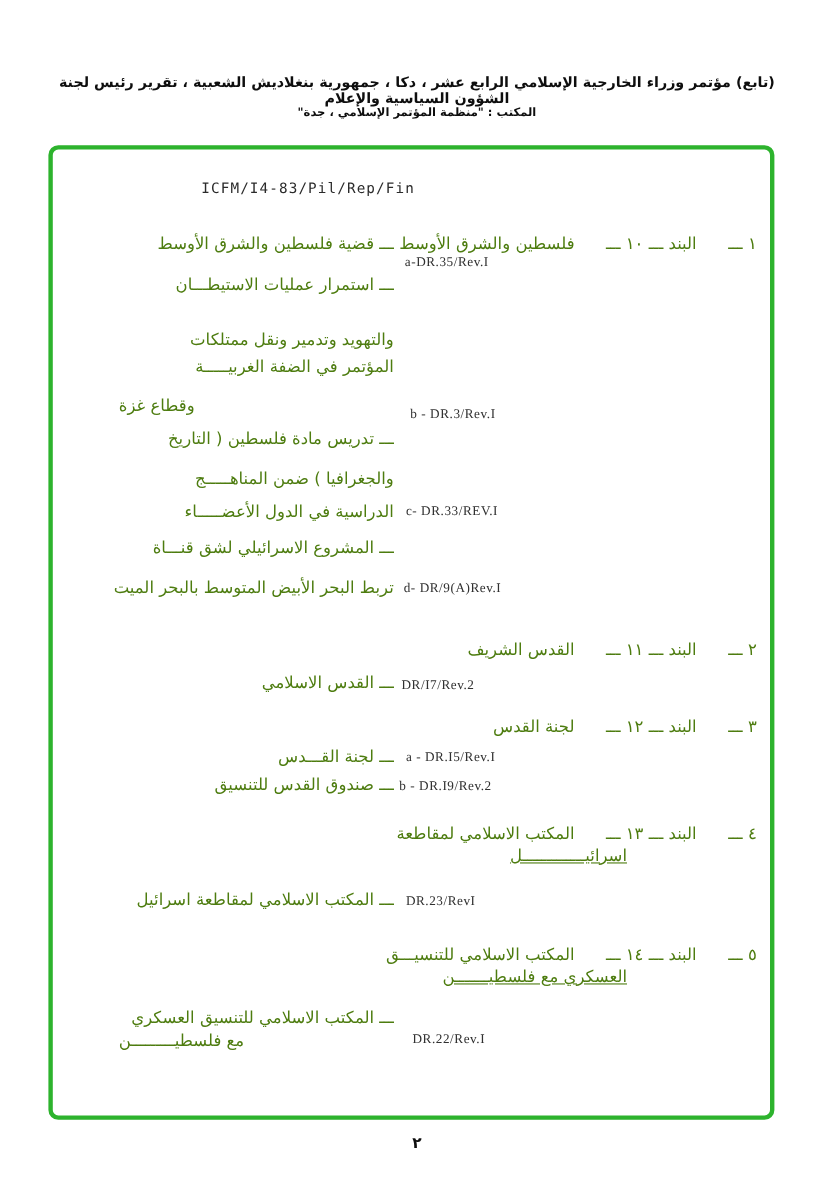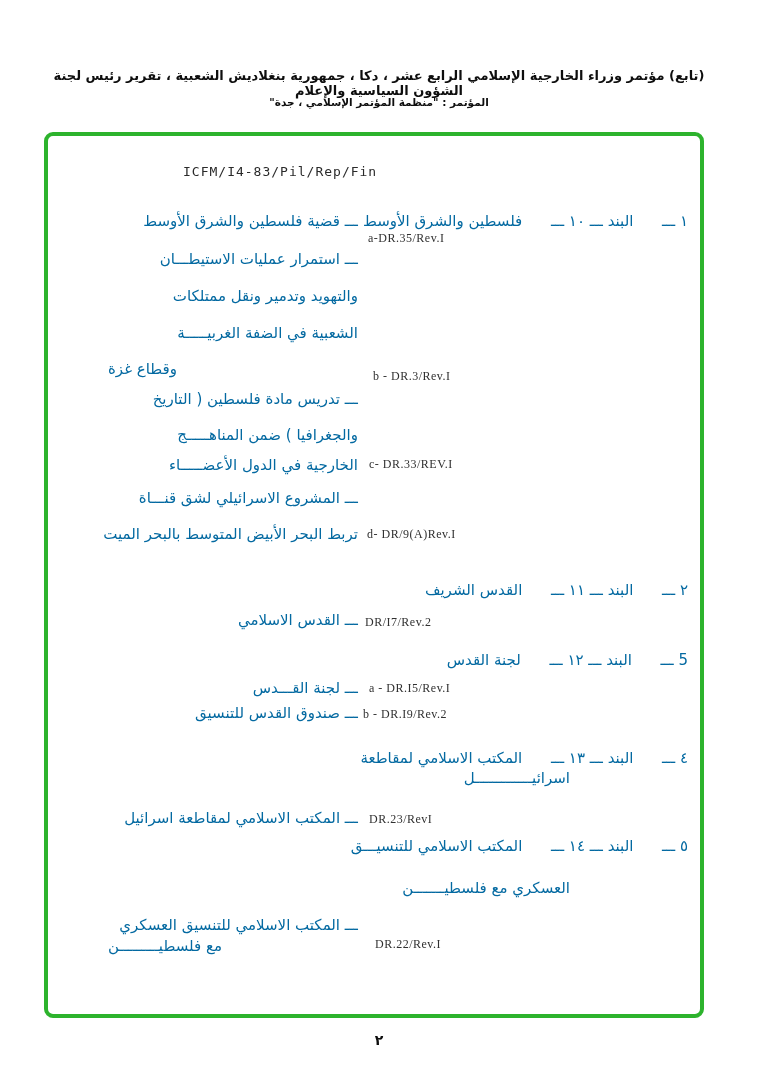--- a/index.html
+++ b/index.html
@@ -24,80 +24,80 @@
     position: absolute; left: 44px; top: 132px;
     width: 652px; height: 878px;
     border: 4px solid #2db32d; border-radius: 9px;
     background: #ffffff;
   }
   .docref {
     position: absolute; left: 183px; top: 164px;
     font-family: "DejaVu Sans Mono", "Liberation Mono", monospace;
     font-size: 13px; letter-spacing: 1px; color: #2a2a2a;
   }
-  .ar { direction: rtl; color: #0369a1; font-size: 15px; line-height: 1.2; }
+  .ar { direction: rtl; color: #4d7c0f; font-size: 15px; line-height: 1.2; }
   .h  { position: absolute; right: 70px;  white-space: pre; }
-  .h2 { position: absolute; right: 188px; text-align: right; white-space: pre; }
+  .h2 { position: absolute; right: 188px; text-align: right; white-space: pre; text-decoration: underline; }
   .l  { position: absolute; left: 72px; width: 286px; text-align: right; }
   .c  {
     position: absolute;
     font-family: Liberation Serif, serif;
     font-size: 12px; color: #303030; letter-spacing: 0.5px;
   }
   .pagenum {
     position: absolute; top: 1032px; left: 0; right: 0;
     text-align: center; font-weight: bold; font-size: 14px; color: #0e0e0e;
   }
 </style>
 </head>
 <body>
 
 <div class="hdr1">(تابع) مؤتمر وزراء الخارجية الإسلامي الرابع عشر ، دكا ، جمهورية بنغلاديش الشعبية ، تقرير رئيس لجنة الشؤون السياسية والإعلام</div>
 <div class="hdr2">
-  <span>المؤتمر :</span>
+  <span>المكتب :</span>
   <span>"منظمة المؤتمر الإسلامي ، جدة"</span>
 </div>
 
 <div class="frame" style="border-color: rgb(45, 179, 45);"></div>
 
 <div class="docref">ICFM/I4-83/Pil/Rep/Fin</div>
 
 <div class="ar h" style="top:212px">١ ـــ      البند ـــ ١٠ ـــ      فلسطين والشرق الأوسط</div>
 <div class="c" style="left:368px;top:231px">a-DR.35/Rev.I</div>
 
 <div class="ar l" style="top:212px">ـــ قضية فلسطين والشرق الأوسط</div>
 <div class="ar l" style="top:250px">ـــ استمرار عمليات الاستيطـــان</div>
-<div class="ar l" style="top:287px">والتهويد وتدمير ونقل ممتلكات</div>
-<div class="ar l" style="top:324px">الشعبية في الضفة الغربيـــــة</div>
+<div class="ar l" style="top:300px">والتهويد وتدمير ونقل ممتلكات</div>
+<div class="ar l" style="top:324px">المؤتمر في الضفة الغربيـــــة</div>
 <div class="ar l" style="top:360px;width:105px">وقطاع غزة</div>
 <div class="c" style="left:373px;top:369px">b - DR.3/Rev.I</div>
 
 <div class="ar l" style="top:390px">ـــ تدريس مادة فلسطين ( التاريخ</div>
 <div class="ar l" style="top:426px">والجغرافيا ) ضمن المناهـــــج</div>
-<div class="ar l" style="top:456px">الخارجية في الدول الأعضـــــاء</div>
+<div class="ar l" style="top:456px">الدراسية في الدول الأعضـــــاء</div>
 <div class="c" style="left:369px;top:457px">c- DR.33/REV.I</div>
 
 <div class="ar l" style="top:489px">ـــ المشروع الاسرائيلي لشق قنـــاة</div>
 <div class="ar l" style="top:525px">تربط البحر الأبيض المتوسط بالبحر الميت</div>
 <div class="c" style="left:367px;top:527px">d- DR/9(A)Rev.I</div>
 
 <div class="ar h" style="top:581px">٢ ـــ      البند ـــ ١١ ـــ      القدس الشريف</div>
 <div class="ar l" style="top:611px">ـــ القدس الاسلامي</div>
 <div class="c" style="left:365px;top:615px">DR/I7/Rev.2</div>
 
-<div class="ar h" style="top:651px">5 ـــ      البند ـــ ١٢ ـــ      لجنة القدس</div>
+<div class="ar h" style="top:651px">٣ ـــ      البند ـــ ١٢ ـــ      لجنة القدس</div>
 <div class="ar l" style="top:679px">ـــ لجنة القـــدس</div>
 <div class="c" style="left:369px;top:681px">a - DR.I5/Rev.I</div>
 <div class="ar l" style="top:704px">ـــ صندوق القدس للتنسيق</div>
 <div class="c" style="left:363px;top:707px">b - DR.I9/Rev.2</div>
 
 <div class="ar h" style="top:749px">٤ ـــ      البند ـــ ١٣ ـــ      المكتب الاسلامي لمقاطعة</div>
 <div class="ar h2" style="top:769px">اسرائيـــــــــــــل</div>
 <div class="ar l" style="top:809px">ـــ المكتب الاسلامي لمقاطعة اسرائيل</div>
 <div class="c" style="left:369px;top:812px">DR.23/RevI</div>
 
-<div class="ar h" style="top:837px">٥ ـــ      البند ـــ ١٤ ـــ      المكتب الاسلامي للتنسيـــق</div>
+<div class="ar h" style="top:859px">٥ ـــ      البند ـــ ١٤ ـــ      المكتب الاسلامي للتنسيـــق</div>
 <div class="ar h2" style="top:879px">العسكري مع فلسطيـــــــن</div>
 <div class="ar l" style="top:916px">ـــ المكتب الاسلامي للتنسيق العسكري</div>
 <div class="ar l" style="top:937px;width:150px">مع فلسطيـــــــــن</div>
 <div class="c" style="left:375px;top:937px">DR.22/Rev.I</div>
 
 <div class="pagenum">٢</div>
 
 </body></html>

